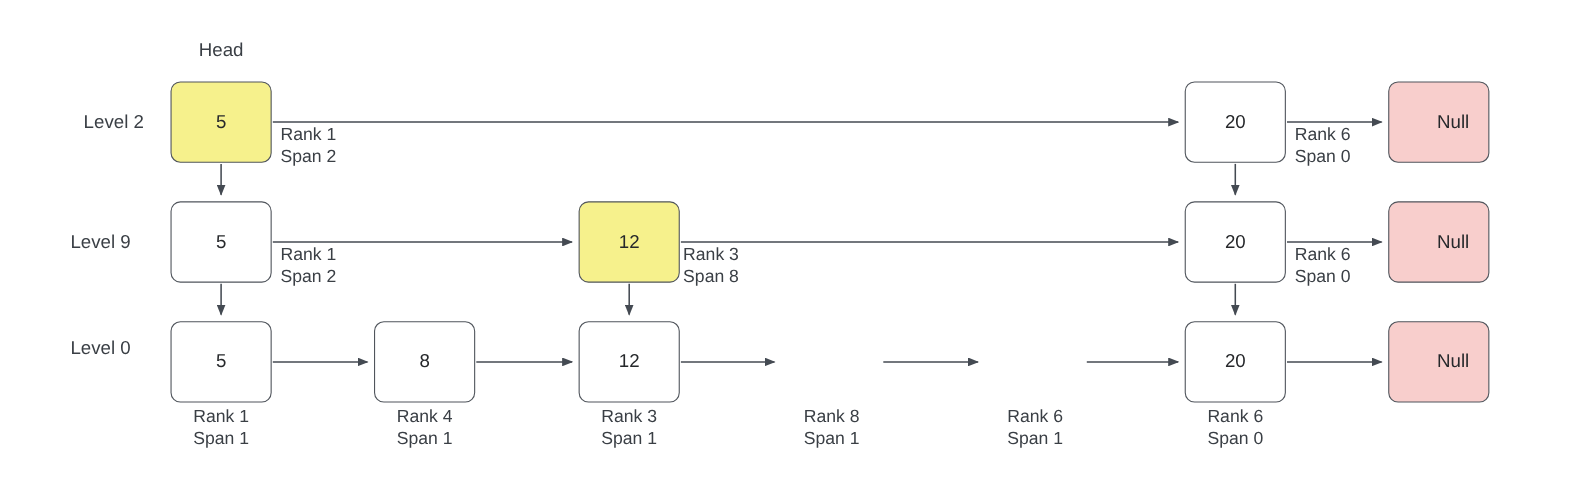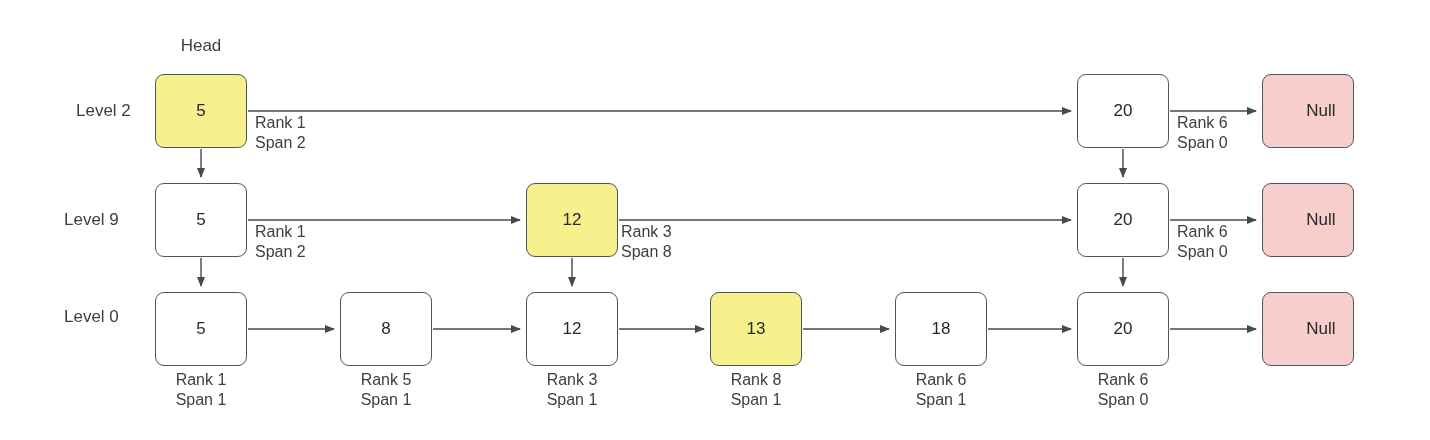--- a/index.html
+++ b/index.html
@@ -96,26 +96,20 @@
 
   <div class="node" style="left:155px;top:292px">
       <span>5</span>
     </div>
   <div class="node" style="left:340px;top:292px">
       <span>8</span>
     </div>
   <div class="node" style="left:526px;top:292px">
       <span>12</span>
     </div>
-  <div class="node highlight" style="left:710px;top:292px">
-      <span>13</span>
-    </div>
-  <div class="node" style="left:895px;top:292px">
-      <span>18</span>
-    </div>
   <div class="node" style="left:1077px;top:292px">
       <span>20</span>
     </div>
   <div class="node null" style="left:1262px;top:292px">
       <span>Null</span>
     </div>
 
   <div class="edge-label" style="left:255px;top:113px">
     <span>Rank 1</span>
     <span>Span 2</span>
@@ -135,21 +129,21 @@
   <div class="edge-label" style="left:1177px;top:222px">
     <span>Rank 6</span>
     <span>Span 0</span>
   </div>
 
   <div class="below-label" style="left:155px;top:370px">
     <span>Rank 1</span>
     <span>Span 1</span>
   </div>
   <div class="below-label" style="left:340px;top:370px">
-    <span>Rank 5</span>
+    <span>Rank 4</span>
     <span>Span 1</span>
   </div>
   <div class="below-label" style="left:526px;top:370px">
     <span>Rank 3</span>
     <span>Span 1</span>
   </div>
   <div class="below-label" style="left:710px;top:370px">
     <span>Rank 8</span>
     <span>Span 1</span>
   </div>

